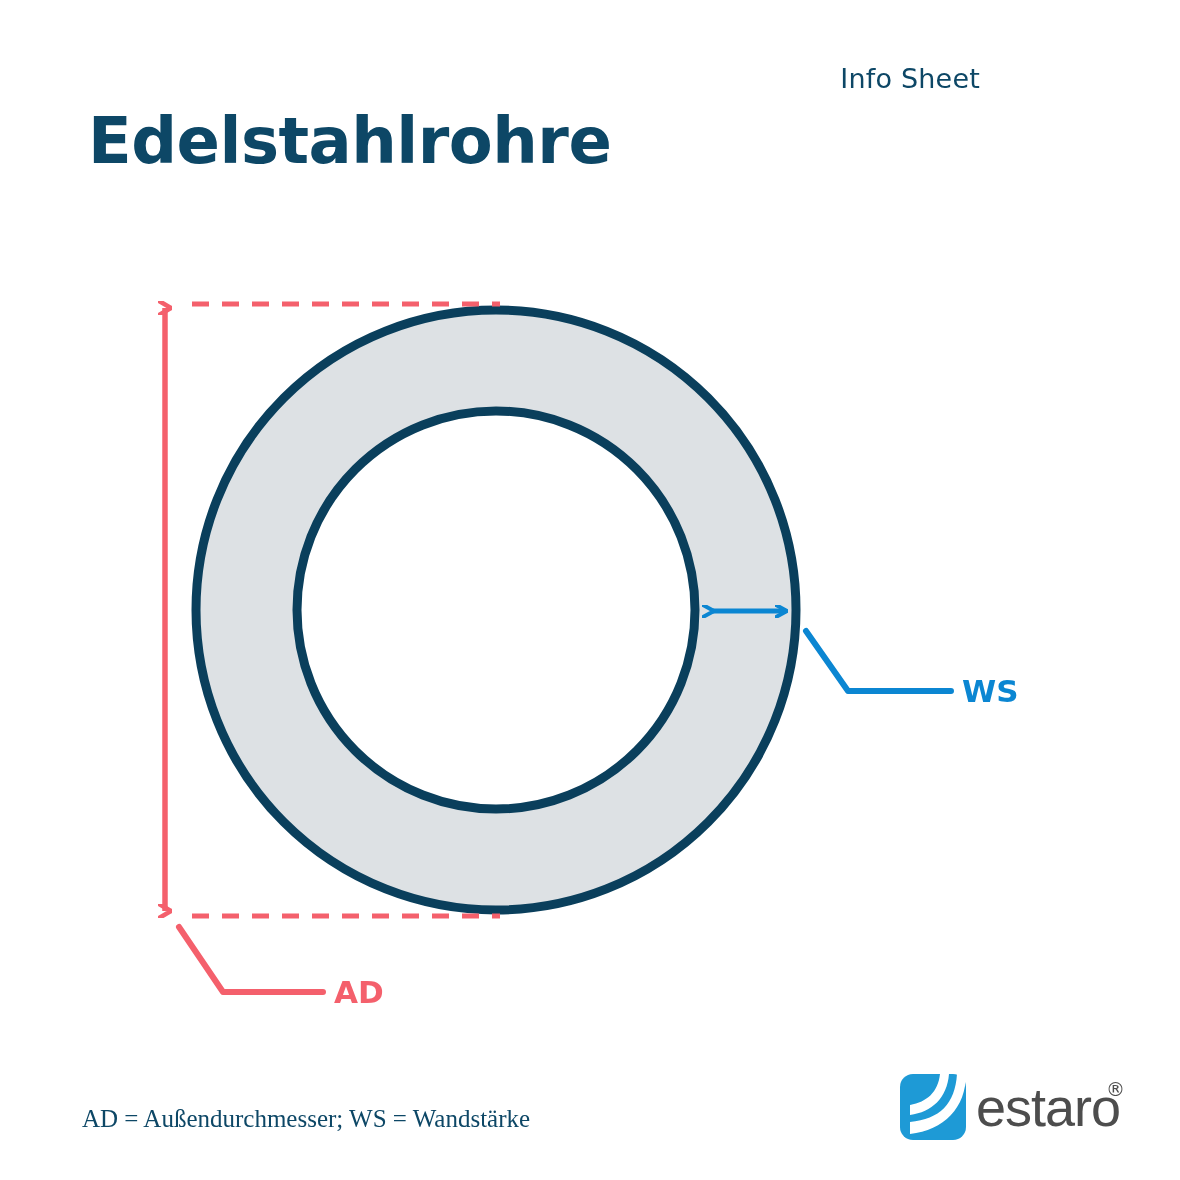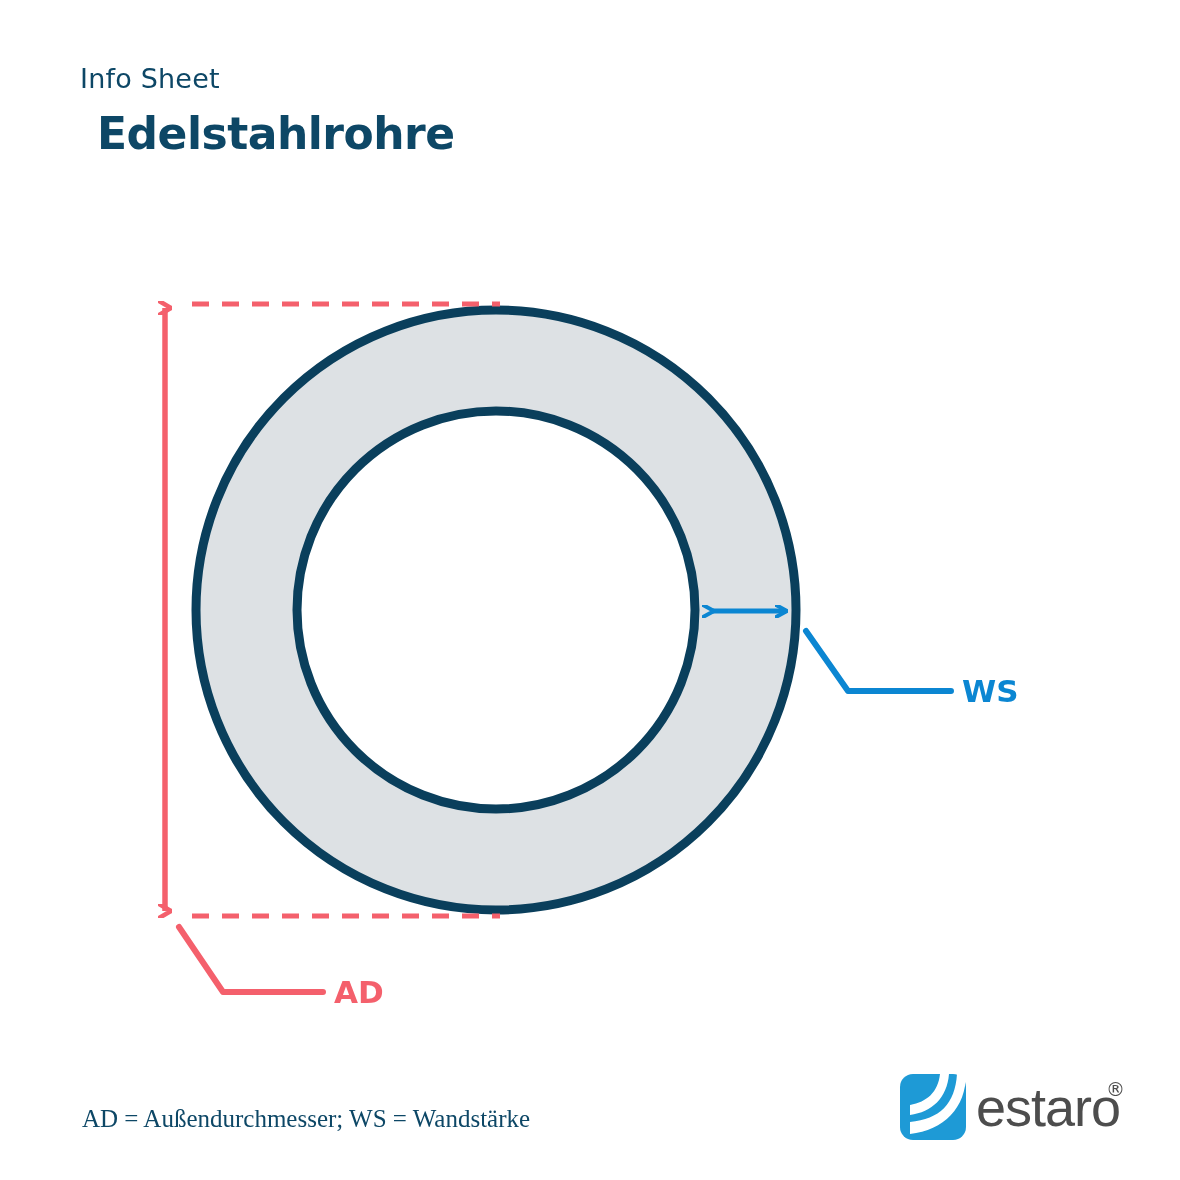--- a/index.html
+++ b/index.html
@@ -29,29 +29,30 @@
     width: 900px;
   }
   .kicker {
     font-family: "DejaVu Sans", sans-serif;
     font-size: 27px;
     font-weight: 400;
     letter-spacing: 0.2px;
     color: #0d4766;
     line-height: 1.1;
     margin: 0 0 14px 0;
+    text-align: right;
   }
   .title {
     font-family: "DejaVu Sans", sans-serif;
-    font-size: 44px;
+    font-size: 64px;
     font-weight: 700;
     letter-spacing: -0.5px;
     color: #0d4766;
     line-height: 1.05;
-    margin: 17px;
+    margin: 8px;
   }
 
   
   .drawing {
     position: absolute;
     left: 0;
     top: 0;
     width: 1180px;
     height: 1180px;
   }

